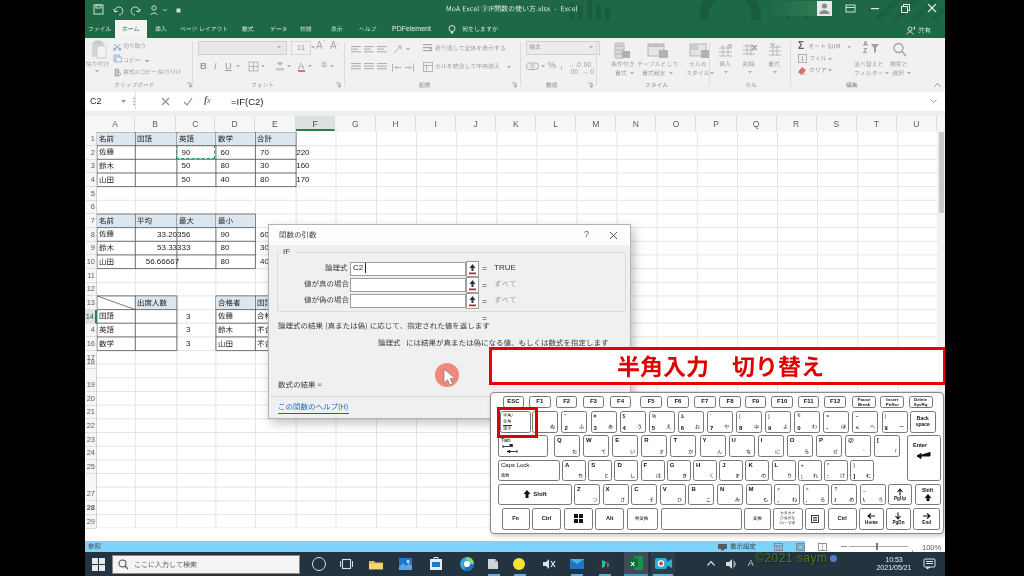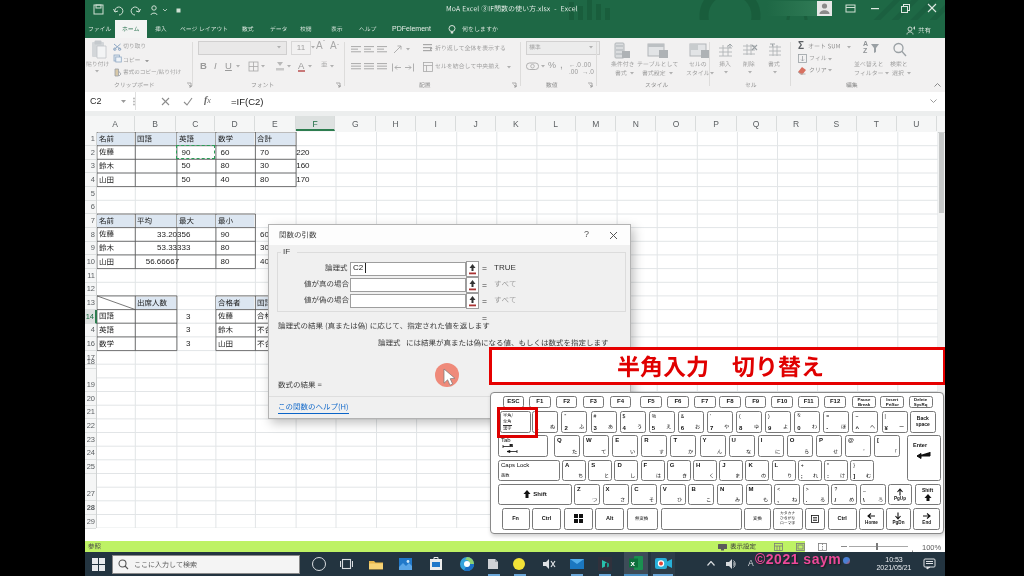--- a/index.html
+++ b/index.html
@@ -12,35 +12,35 @@
 #gap2{position:absolute;left:0;top:111px;width:860px;height:5px;background:#eceeee;border-bottom:1px solid #d8dada;}
 #colhead{position:absolute;left:0;top:116px;width:860px;height:16px;background:#f5f6f6;border-bottom:1px solid #cfd2d2;}
 .ch{position:absolute;top:0;height:15px;line-height:16px;text-align:center;font-size:8.5px;color:#5c6063;border-right:1px solid #d9dcdc;}
 #rowhead{position:absolute;left:0;top:132px;width:11px;height:396px;background:#f5f6f6;border-right:1px solid #cfd2d2;}
 .rh{position:absolute;left:0;width:10px;height:13.16px;text-align:right;font-size:7.5px;color:#5c6063;padding-right:1px;border-bottom:0.5px solid #dcdfdf;line-height:13.5px;}
 #grid{position:absolute;left:11.5px;top:132px;width:841px;height:396.2px;background:#fff;overflow:hidden;}
 .cell{position:absolute;font-size:8px;color:#1c1c1c;line-height:13px;white-space:nowrap;padding-left:17px;}
 .num{text-align:right;}
 .hd{background:#dce6f1;}
 #sheettabs{position:absolute;left:0;top:528px;width:860px;height:12px;background:#eef0f0;border-bottom:1px solid #d0d0d0;}
-#statusbar{position:absolute;left:0;top:541px;width:720px;height:11px;background:#bef264;}
+#statusbar{position:absolute;left:0;top:541px;width:720px;height:11px;background:#7dd3fc;}
 #taskbar{position:absolute;left:0;top:552px;width:860px;height:24px;background:#233440;}
 #dialog{position:absolute;left:183px;top:224px;width:361px;height:193px;background:#f0f0f0;border:1px solid #b3b3b3;box-shadow:3px 4px 10px rgba(0,0,0,0.25);z-index:10;}
 .fld{position:absolute;height:12px;background:#fff;border:1px solid #9e9e9e;}
 .refbtn{position:absolute;width:11px;height:14px;background:#fff;border:1px solid #9e9e9e;}
 #banner{position:absolute;left:404px;top:346.5px;width:457px;height:38px;background:#fff;border:3.5px solid #e60000;z-index:20;box-sizing:border-box;}
 #kbd{position:absolute;left:405px;top:392px;width:452px;height:140px;background:#fff;border:1.5px solid #8a8a8a;border-radius:4px;z-index:20;box-shadow:1px 2px 4px rgba(0,0,0,0.2);}
 .key{background:#fff;border:1px solid #787878;border-radius:2.5px;position:absolute;color:#111;box-sizing:border-box;}
 .key .m{position:absolute;left:2px;top:1px;font-size:6px;font-weight:bold;}
 .key .k{position:absolute;right:1.5px;bottom:0.5px;}
 .key .s{position:absolute;left:2px;bottom:1px;font-size:6px;font-weight:bold;}
 .key .c{position:absolute;left:0;top:0;width:100%;height:100%;display:flex;align-items:center;justify-content:center;font-weight:bold;text-align:center;line-height:1.15;flex-direction:column;}
 #redkey{position:absolute;left:6px;top:13.5px;width:41px;height:31px;border:3.5px solid #dd0000;z-index:5;box-sizing:border-box;}
 #cursor{position:absolute;left:350px;top:363px;z-index:40;}
-#watermark{position:absolute;left:670px;top:551px;z-index:41;color:#ec4899;font-size:14px;text-shadow:1px 1px 1.5px rgba(25,25,25,0.85);letter-spacing:0.5px;font-weight:bold;}
+#watermark{position:absolute;left:670px;top:551px;z-index:41;color:#4d7c0f;font-size:12px;text-shadow:1px 1px 1.5px rgba(25,25,25,0.85);letter-spacing:0.5px;}
 </style></head>
 <body>
 <div id="screen">
   <div id="titlebar">
     <svg class="abs" style="left:0;top:0" width="860" height="20">
       <circle cx="645" cy="16" r="26" stroke="#195c3b" stroke-width="9" fill="none" opacity="0.85"></circle>
       <g fill="#195c3b" opacity="0.85">
         <rect x="484" y="2" width="5" height="18"></rect>
           <rect x="493" y="6" width="5" height="14"></rect>
         <rect x="502" y="0" width="5" height="20"></rect>

